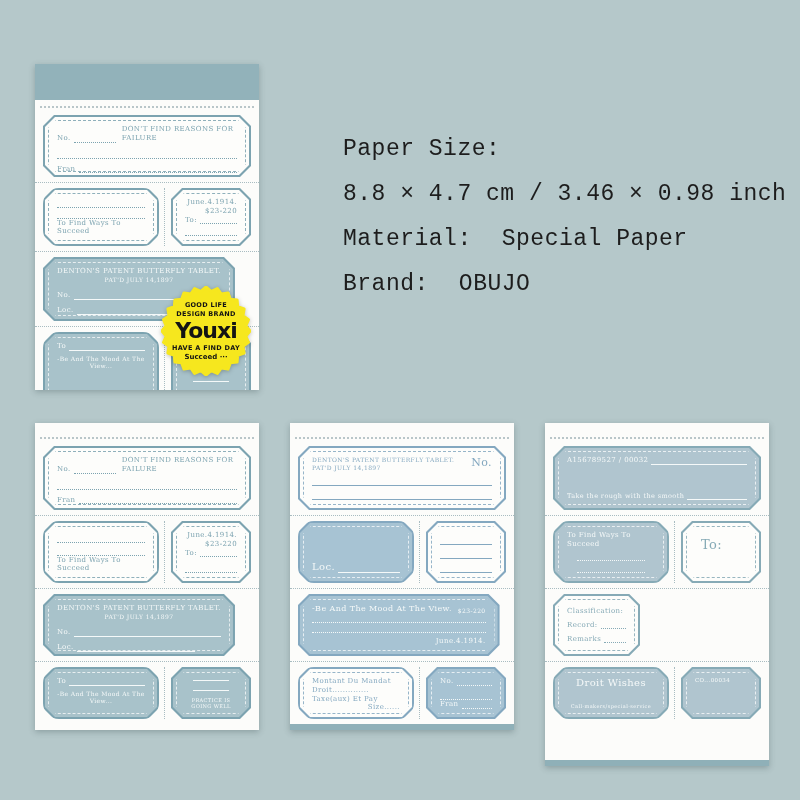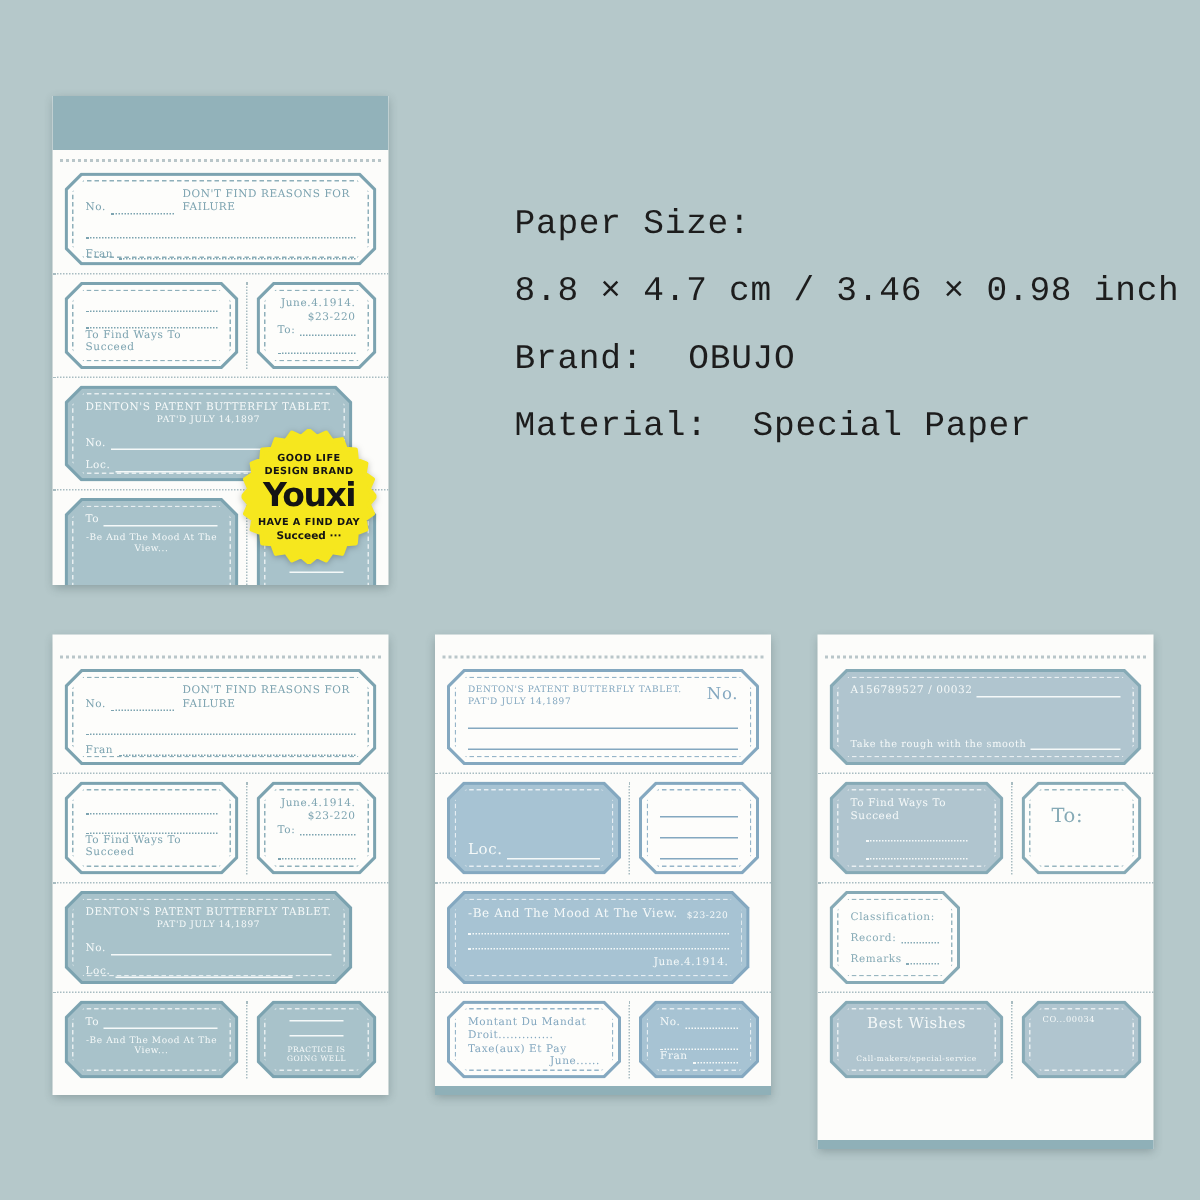--- a/index.html
+++ b/index.html
@@ -30,21 +30,21 @@
   .pad1 .r1{margin-top:7px;height:62px;}
   .pad1 .r2{height:58px;}
   .pad1 .r3{height:64px;}
   .pad1 .r4{height:80px;}
   .pad2 .r1,.pad3 .r1,.pad4 .r1{margin-top:7px;height:64px;}
   .pad2 .r2,.pad3 .r2,.pad4 .r2{height:62px;}
   .pad2 .r3,.pad3 .r3,.pad4 .r3{height:62px;}
   .pad2 .r4,.pad3 .r4,.pad4 .r4{height:52px;}
   .r1 .lbl{flex:1;}
   .r2,.r4{justify-content:space-between;}
-  .lbl-l{width:116px;}
+  .lbl-l{width:116px;border-radius:16px;}
   .lbl-r{width:80px;}
   .vsep{width:1px;border-left:1px dotted #a8bcc1;align-self:stretch;}
 
   
   .lbl{position:relative;background:var(--ac);padding:2px;box-sizing:border-box;
        clip-path:polygon(11px 0,calc(100% - 11px) 0,100% 11px,100% calc(100% - 11px),calc(100% - 11px) 100%,11px 100%,0 calc(100% - 11px),0 11px);}
   .lbl .bg{position:relative;width:100%;height:100%;box-sizing:border-box;background:#fdfdfb;
        clip-path:polygon(10px 0,calc(100% - 10px) 0,100% 10px,100% calc(100% - 10px),calc(100% - 10px) 100%,10px 100%,0 calc(100% - 10px),0 10px);
        padding:8px 12px;display:flex;flex-direction:column;font-size:7px;color:var(--ac);letter-spacing:.4px;line-height:1.25;}
   .lbl .dash{position:absolute;inset:3px;border:1px dashed var(--ac);opacity:.85;pointer-events:none;
@@ -77,26 +77,26 @@
 </style>
 </head>
 <body>
 
 <div class="scene">
 
   <div class="specs">
     <div class="spec-line">Paper Size:</div>
     <div class="spec-line">8.8 × 4.7 cm / 3.46 × 0.98 inch</div>
     <div class="spec-line">
+      <span class="spec-key">Material:</span>
+      <span>Special Paper</span>
+    </div>
+    <div class="spec-line">
       <span class="spec-key">Brand:</span>
       <span>OBUJO</span>
-    </div>
-    <div class="spec-line">
-      <span class="spec-key">Material:</span>
-      <span>Special Paper</span>
     </div>
   </div>
 
   <div class="pad pad1 padA">
     <div class="pad-header"></div>
     <div class="perf"></div>
 
     <div class="row r1">
       <div class="lbl">
           <div class="bg">
@@ -351,21 +351,21 @@
     </div>
     <div class="hsep"></div>
 
     <div class="row r4">
       <div class="lbl lbl-l">
           <div class="bg jsb fs6">
             <div class="dash"></div>
         <div>Montant Du Mandat</div>
         <div>Droit..............</div>
         <div>Taxe(aux) Et Pay</div>
-        <div class="ra">June......</div>
+        <div class="ra">Size......</div>
       </div>
         </div>
       <div class="vsep"></div>
       <div class="lbl lbl-r fill">
           <div class="bg jsa">
             <div class="dash"></div>
         <div class="ln">
               <span>No.</span>
               <i class="dl"></i>
             </div>
@@ -438,21 +438,21 @@
             </div>
       </div>
         </div>
     </div>
     <div class="hsep"></div>
 
     <div class="row r4">
       <div class="lbl lbl-l fill">
           <div class="bg">
             <div class="dash"></div>
-        <div class="ctr fs10">Best Wishes</div>
+        <div class="ctr fs10">Droit Wishes</div>
         <span class="sp"></span>
         <div class="ctr fs5">Call-makers/special-service</div>
       </div>
         </div>
       <div class="vsep"></div>
       <div class="lbl lbl-r fill">
           <div class="bg">
             <div class="dash"></div>
         <div class="fs55">CO...00034</div>
         <span class="sp"></span>

